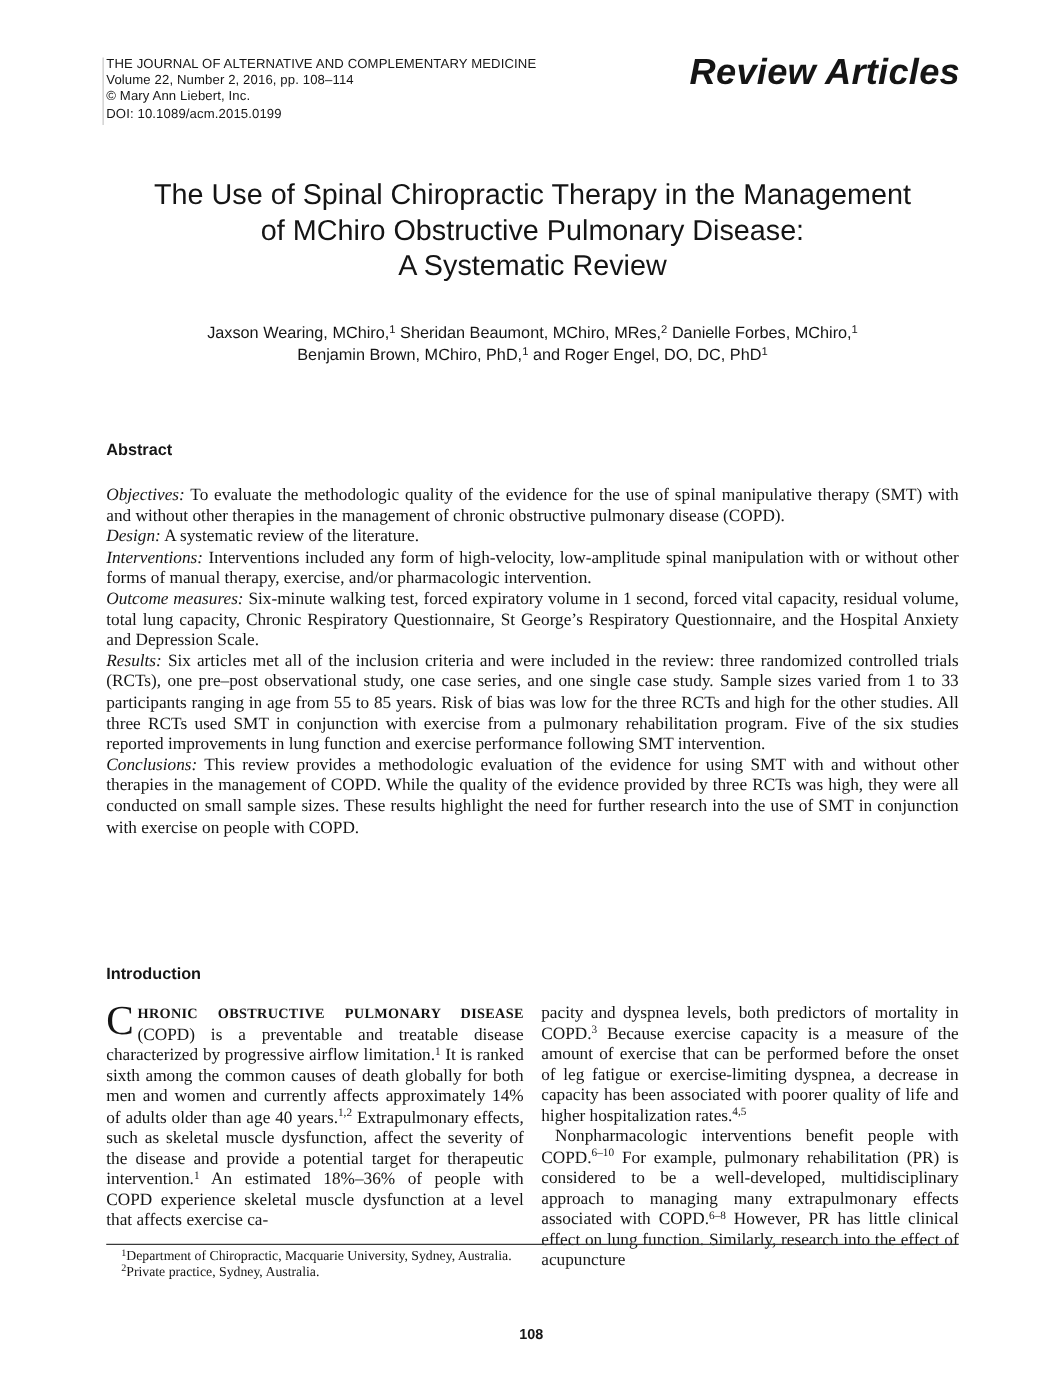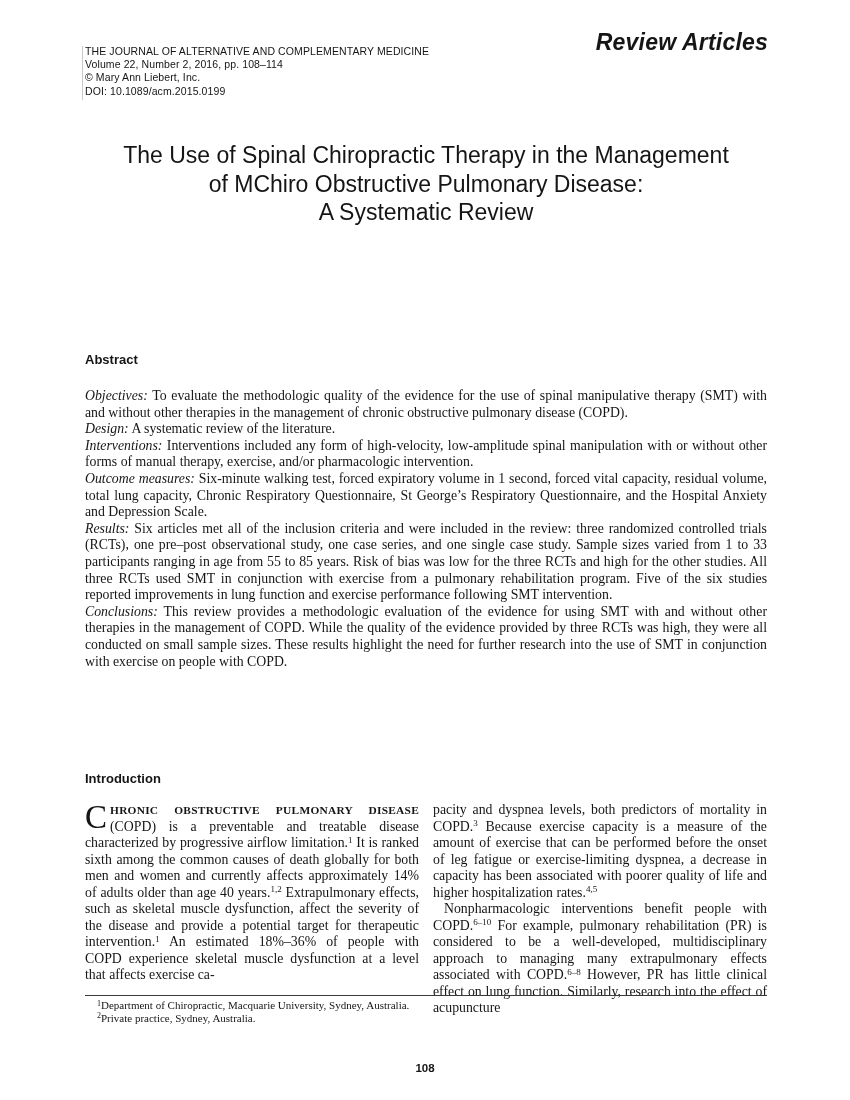--- a/index.html
+++ b/index.html
@@ -17,24 +17,24 @@
     position: absolute; left: 82px; top: 46px;
     width: 1px; height: 54px; background: #c9c9c9;
   }
 
   .journal-header {
     position: absolute; left: 85px; top: 45px;
     font-family: "Liberation Sans", sans-serif;
     font-size: 10.5px; line-height: 13.2px; letter-spacing: 0.1px;
   }
   .review-articles {
-    position: absolute; right: 82px; top: 29px;
+    position: absolute; right: 82px; top: 42px;
     font-family: "Liberation Sans", sans-serif;
     font-weight: bold; font-style: italic;
-    font-size: 23px; letter-spacing: 0.2px;
+    font-size: 29px; letter-spacing: 0.2px;
   }
 
   .article-title {
     position: absolute; left: 85px; width: 682px; top: 141px;
     text-align: center;
     font-family: "Liberation Sans", sans-serif;
     font-size: 23px; line-height: 28.5px; font-weight: normal;
   }
 
   .authors {
@@ -109,20 +109,24 @@
   </div>
 
   <div class="review-articles">Review Articles</div>
 
   <div class="article-title">
     <div>The Use of Spinal Chiropractic Therapy in the Management</div>
     <div>of MChiro Obstructive Pulmonary Disease:</div>
     <div>A Systematic Review</div>
   </div>
 
+  <div class="authors">
+    <div>Jaxson Wearing, MChiro,<sup>1</sup> Sheridan Beaumont, MChiro, MRes,<sup>2</sup> Danielle Forbes, MChiro,<sup>1</sup></div>
+    <div>Benjamin Brown, MChiro, PhD,<sup>1</sup> and Roger Engel, DO, DC, PhD<sup>1</sup></div>
+  </div>
 
   <div class="abstract">
     <div class="section-heading">Abstract</div>
     <div class="abstract-body">
       <p><span class="bi">Objectives:</span> To evaluate the methodologic quality of the evidence for the use of spinal manipulative therapy (SMT) with and without other therapies in the management of chronic obstructive pulmonary disease (COPD).</p>
       <p><span class="bi">Design:</span> A systematic review of the literature.</p>
       <p><span class="bi">Interventions:</span> Interventions included any form of high-velocity, low-amplitude spinal manipulation with or without other forms of manual therapy, exercise, and/or pharmacologic intervention.</p>
       <p><span class="bi">Outcome measures:</span> Six-minute walking test, forced expiratory volume in 1 second, forced vital capacity, residual volume, total lung capacity, Chronic Respiratory Questionnaire, St George’s Respiratory Questionnaire, and the Hospital Anxiety and Depression Scale.</p>
       <p><span class="bi">Results:</span> Six articles met all of the inclusion criteria and were included in the review: three randomized controlled trials (RCTs), one pre–post observational study, one case series, and one single case study. Sample sizes varied from 1 to 33 participants ranging in age from 55 to 85 years. Risk of bias was low for the three RCTs and high for the other studies. All three RCTs used SMT in conjunction with exercise from a pulmonary rehabilitation program. Five of the six studies reported improvements in lung function and exercise performance following SMT intervention.</p>
       <p><span class="bi">Conclusions:</span> This review provides a methodologic evaluation of the evidence for using SMT with and without other therapies in the management of COPD. While the quality of the evidence provided by three RCTs was high, they were all conducted on small sample sizes. These results highlight the need for further research into the use of SMT in conjunction with exercise on people with COPD.</p>

